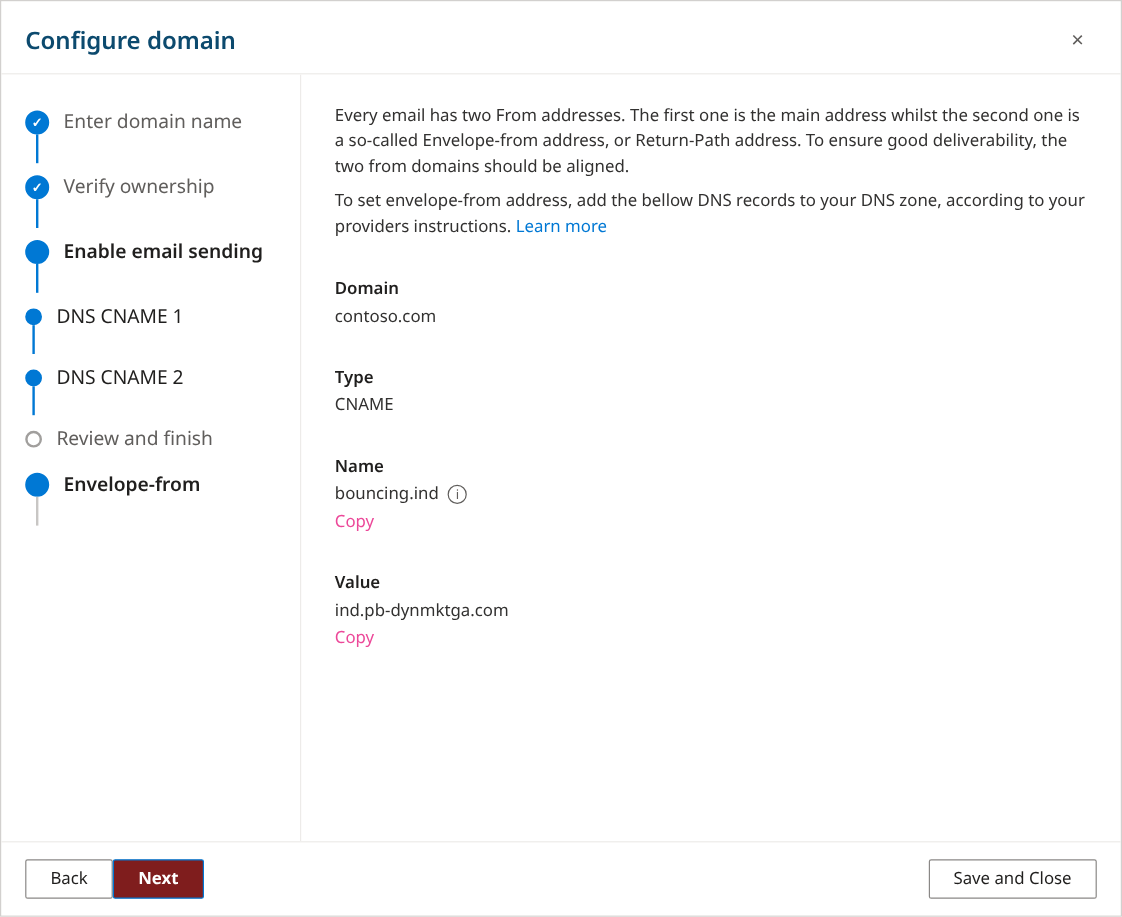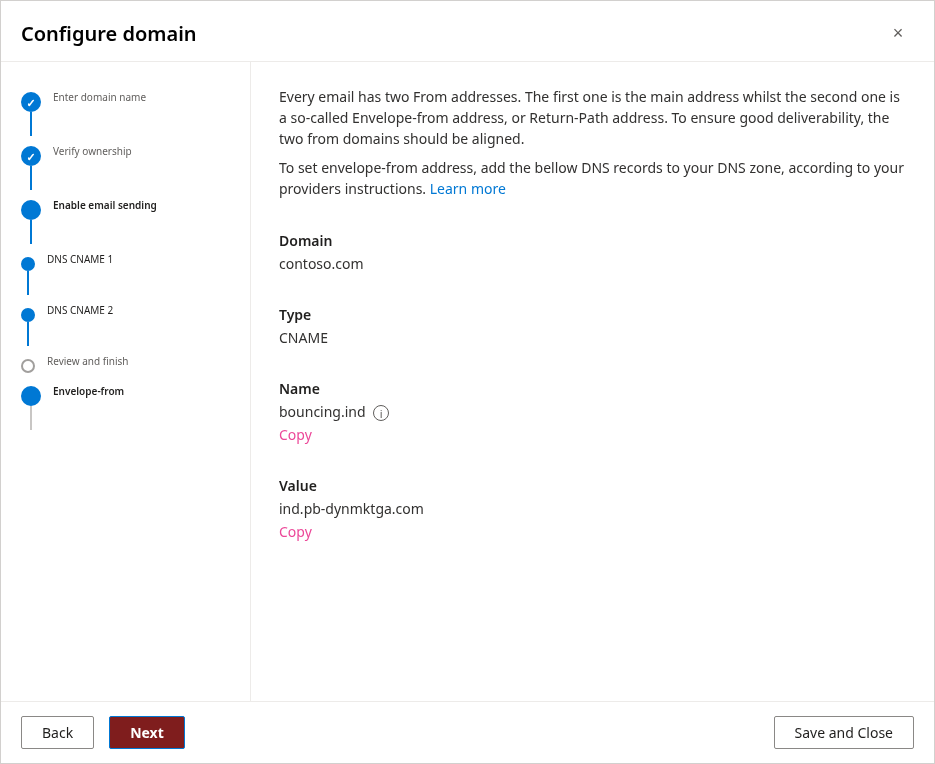--- a/index.html
+++ b/index.html
@@ -25,21 +25,21 @@
     .modal-header {
       display: flex;
       align-items: center;
       justify-content: space-between;
       padding: 16px 20px 12px 20px;
       border-bottom: 1px solid #edebe9;
     }
     .modal-title {
       font-size: 20px;
       font-weight: 600;
-      color: #000000;
+      color: #0c4a6e;
     }
     .close-btn {
       background: none;
       border: none;
       cursor: pointer;
       color: #605e5c;
       font-size: 18px;
       padding: 4px;
       display: flex;
       align-items: center;
@@ -113,21 +113,21 @@
       background: #c8c6c4;
     }
     .check-icon {
       color: #fff;
       font-size: 11px;
       font-weight: bold;
     }
     .step-label {
       padding: 8px 0 8px 0;
       color: #201f1e;
-      font-size: 10px;
+      font-size: 16px;
       flex: 1;
     }
     .step-label.active {
       font-weight: 600;
     }
     .step-label.dimmed {
       color: #605e5c;
     }
     
     .main-content {
@@ -191,21 +191,21 @@
     
     .modal-footer {
       border-top: 1px solid #edebe9;
       padding: 14px 20px;
       display: flex;
       align-items: center;
       justify-content: space-between;
     }
     .footer-left {
       display: flex;
-      gap: 15px;
+      gap: 0;
     }
     .btn {
       padding: 6px 20px;
       font-size: 14px;
       cursor: pointer;
       border-radius: 2px;
       font-family: inherit;
     }
     .btn-secondary {
       background: #fff;

